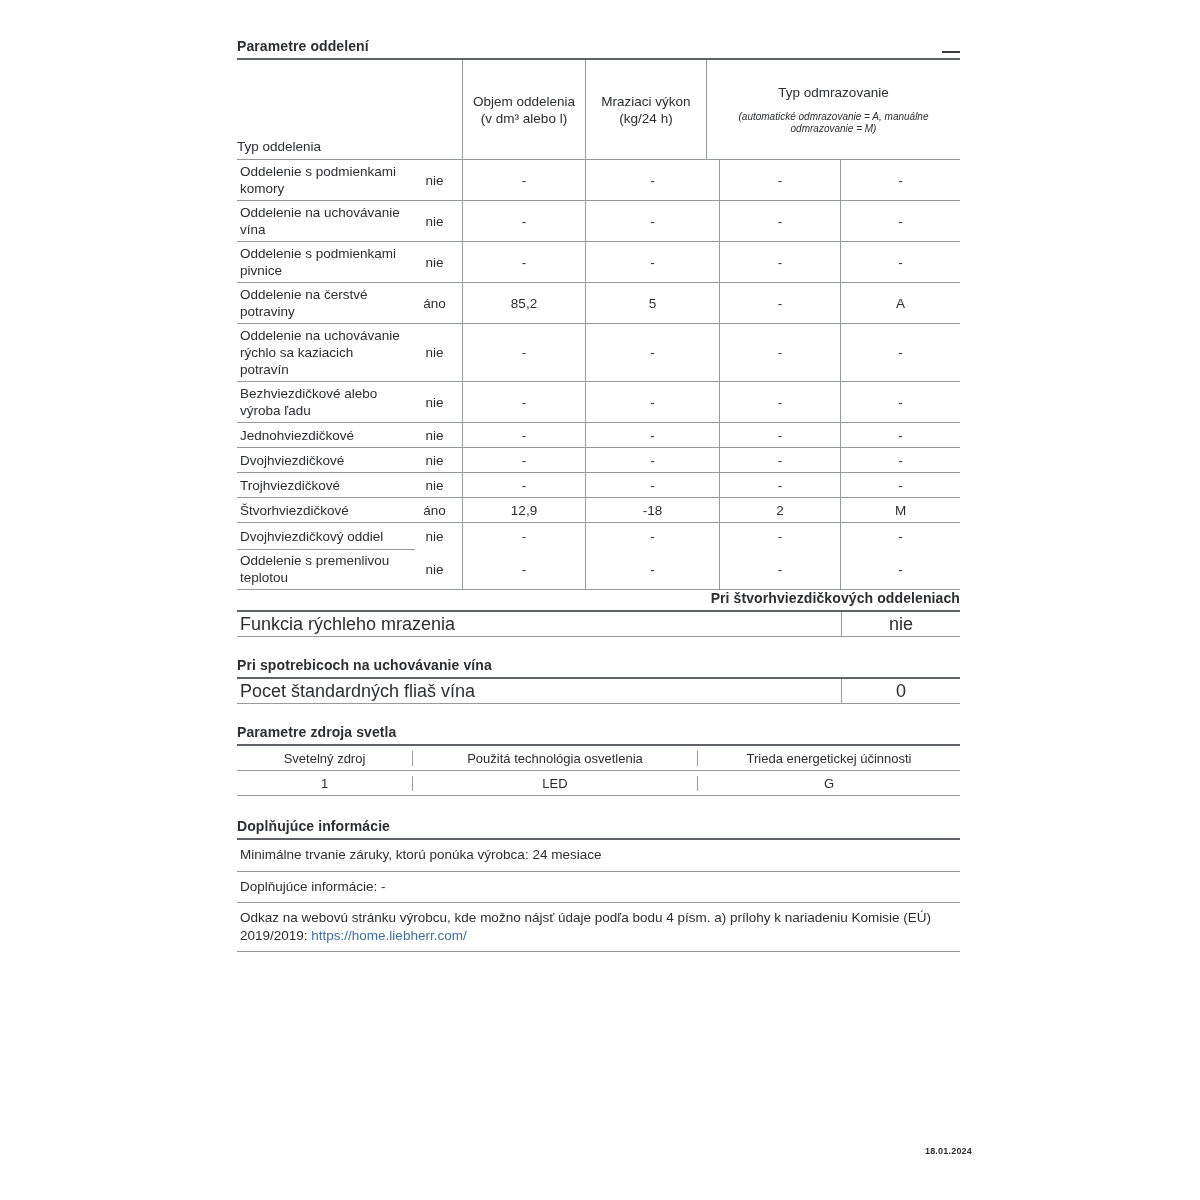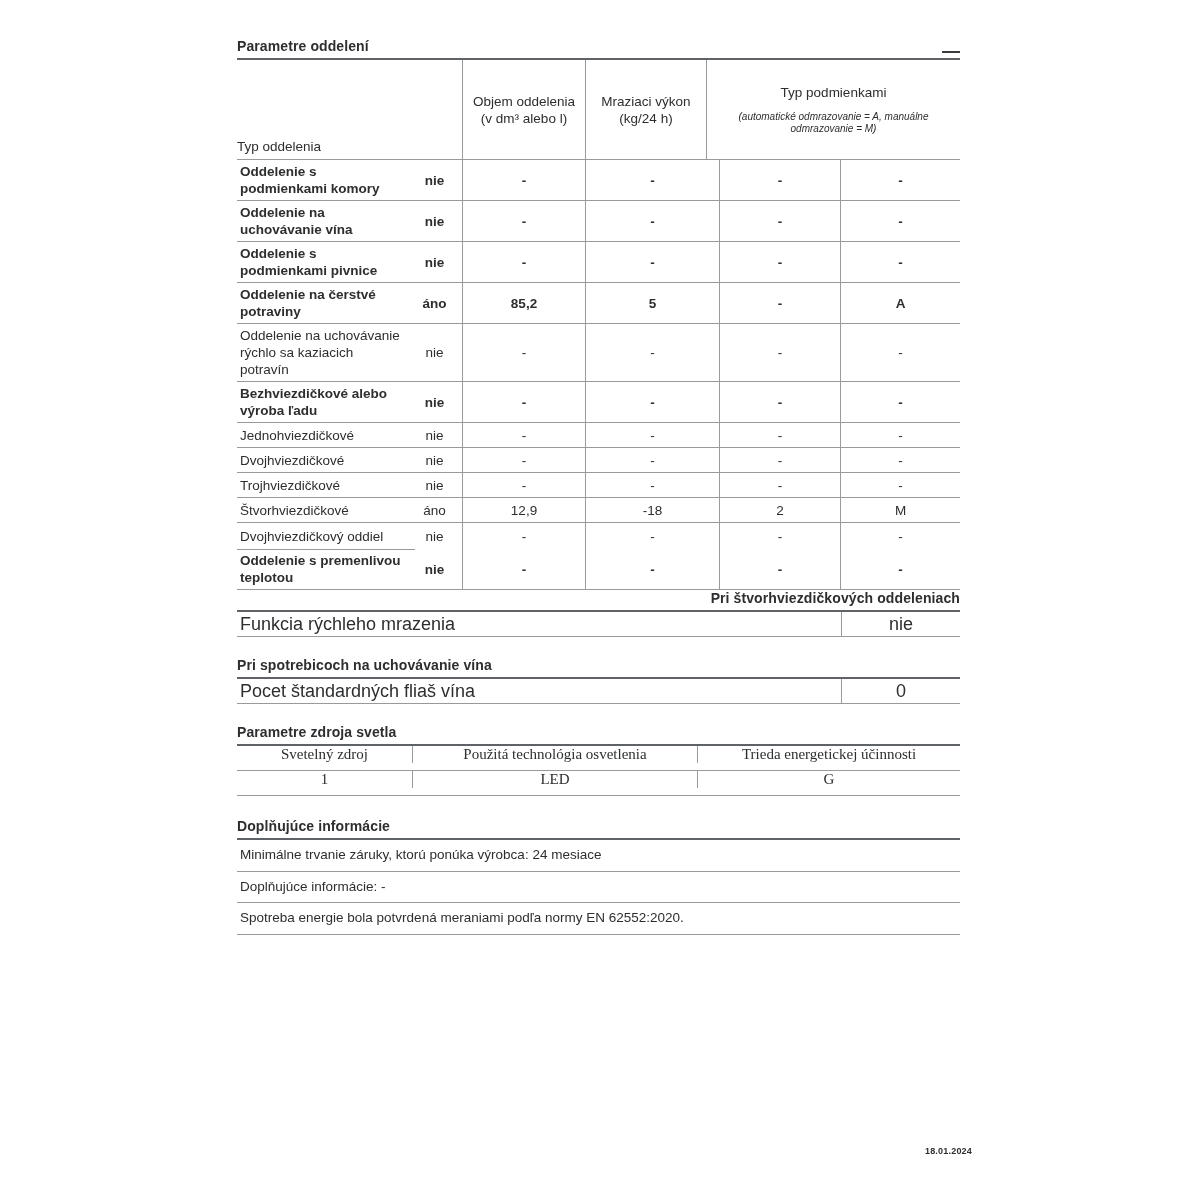--- a/index.html
+++ b/index.html
@@ -24,37 +24,37 @@
   .crow.nodiv{border-bottom:none;position:relative;}
   .crow.nodiv .partial-line{position:absolute;left:0;bottom:-1px;width:178px;height:1px;background:var(--border);}
   .c1{width:226px;border-right:1px solid var(--border);display:flex;align-items:center;}
   .c2{width:123px;border-right:1px solid var(--border);}
   .c3{width:134px;border-right:1px solid var(--border);}
   .c4{width:121px;border-right:1px solid var(--border);}
   .c5{flex:1;}
   .valcell{display:flex;align-items:center;justify-content:center;text-align:center;}
   .lbl{flex:1;padding:3px 2px 3px 3px;}
   .presence{width:55px;text-align:center;}
-  .rh2{min-height:38px;font-weight:bold;}
+  .rh2{min-height:38px;}
   .rh1{min-height:25px;}
   .rh3{min-height:52px;}
   .rhl{min-height:26px;}
 
   .chead{display:flex;border-bottom:1px solid var(--border);height:100px;align-items:stretch;}
   .chead .c1{align-items:flex-end;justify-content:flex-start;padding-bottom:4px;}
   .chead .hc{display:flex;flex-direction:column;align-items:center;justify-content:center;text-align:center;padding:2px 3px;}
   .hsmall{font-size:10px;line-height:1.18;margin-top:10px;font-style:italic;}
 
   
   .kvrow{display:flex;border-bottom:1px solid var(--border);min-height:25px;align-items:stretch;font-size:18px;}
   .kvlabel{flex:1;display:flex;align-items:center;padding-left:3px;}
   .kvval{width:119px;border-left:1px solid var(--border);display:flex;align-items:center;justify-content:center;}
 
   
-  .ltrow{display:flex;border-bottom:1px solid var(--border);min-height:25px;align-items:flex-start;font-size:15px;font-family:Liberation Serif, serif;}
+  .ltrow{display:flex;border-bottom:1px solid var(--border);min-height:25px;align-items:center;font-size:13px;}
   .lt1{width:176px;border-right:1px solid var(--border);}
   .lt2{width:285px;border-right:1px solid var(--border);}
   .lt3{flex:1;}
   .ltcell{display:flex;align-items:center;justify-content:center;text-align:center;}
 
   
   .inforow{border-bottom:1px solid var(--border);padding:6px 2px 7px 3px;font-size:13.5px;line-height:1.3;}
   .inforow a{color:var(--link);text-decoration:none;}
 
   .mt-l{text-align:right;}
@@ -80,21 +80,21 @@
         <div class="c1">
           <span>Typ oddelenia</span>
         </div>
         <div class="c2 hc">
           <span>Objem oddelenia (v dm³ alebo l)</span>
         </div>
         <div class="c4 hc">
           <span>Mraziaci výkon (kg/24 h)</span>
         </div>
         <div class="c5 hc">
-          <span>Typ podmienkami</span>
+          <span>Typ odmrazovanie</span>
           <span class="hsmall">(automatické odmrazovanie = A, manuálne odmrazovanie = M)</span>
         </div>
       </div>
 
       <div class="crow rh2">
         <div class="c1">
             <span class="lbl">Oddelenie s podmienkami komory</span>
             <span class="presence">nie</span>
           </div>
         <div class="c2 valcell">-</div>
@@ -248,19 +248,21 @@
       <div class="ltrow">
         <div class="lt1 ltcell">1</div>
         <div class="lt2 ltcell">LED</div>
         <div class="lt3 ltcell">G</div>
       </div>
     </div>
 
     <div class="sec-title mt-n">Doplňujúce informácie</div>
     <div class="inforow">Minimálne trvanie záruky, ktorú ponúka výrobca: 24 mesiace</div>
     <div class="inforow">Doplňujúce informácie: -</div>
-    <div class="inforow">Spotreba energie bola potvrdená meraniami podľa normy EN 62552:2020.</div>
+    <div class="inforow">
+      <span>Odkaz na webovú stránku výrobcu, kde možno nájsť údaje podľa bodu 4 písm. a) prílohy k nariadeniu Komisie (EÚ) 2019/2019: </span><a href="#">https://home.liebherr.com/</a>
+    </div>
 
   </div>
 
   <div class="footer-page">2/2</div>
   <div class="footer-date">18.01.2024</div>
 </div>
 
 </body></html>

